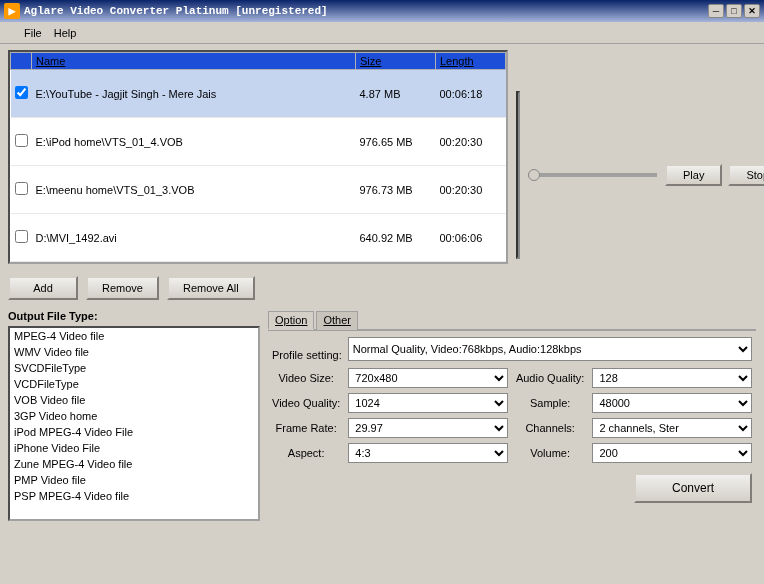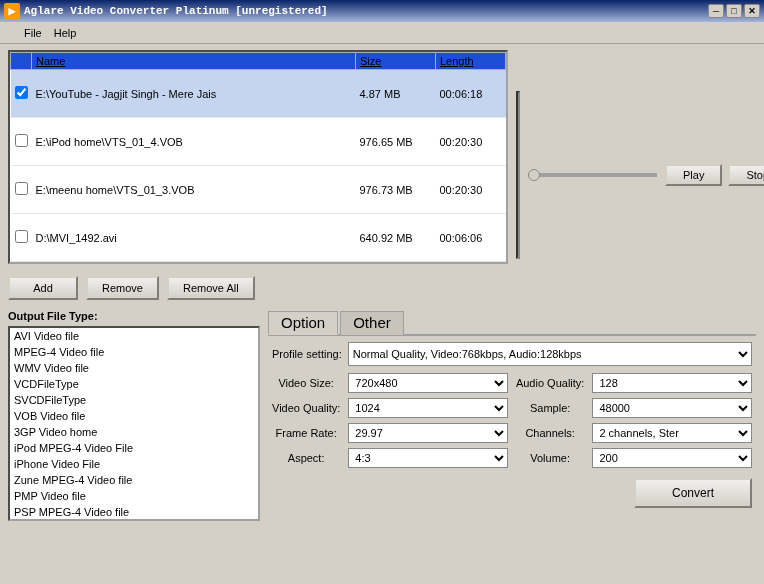--- a/index.html
+++ b/index.html
@@ -207,29 +207,30 @@
     
     .options-panel {
       flex: 1;
     }
     .tab-bar {
       display: flex;
       border-bottom: 2px solid #a0a0a0;
       margin-bottom: 6px;
     }
     .tab {
-      padding: 2px 12px;
+      padding: 2px 6px;
       border: 1px solid #a0a0a0;
       border-bottom: none;
       background: #c8c4bc;
       cursor: pointer;
-      font-size: 15px;
+      font-size: 11px;
       margin-right: 2px;
       position: relative;
       top: 1px;
+      text-decoration: underline;
     }
     .tab.active {
       background: #d4d0c8;
       border-bottom: 2px solid #d4d0c8;
       z-index: 1;
     }
 
     .options-grid {
       display: grid;
       grid-template-columns: auto 1fr auto 1fr;
@@ -245,21 +246,21 @@
     .opt-select {
       font-size: 11px;
       height: 20px;
       background: white;
       border: 1px solid #888;
       padding: 0 2px;
       width: 100%;
     }
     .profile-row {
       display: flex;
-      align-items: center;
+      align-items: flex-end;
       gap: 6px;
       margin-bottom: 5px;
       padding: 0 4px;
     }
     .profile-label { font-size: 11px; white-space: nowrap; }
     .profile-select {
       flex: 1;
       font-size: 11px;
       height: 24px;
       border: 1px solid #888;
@@ -375,25 +376,24 @@
       </div>
     </div>
   </div>
 
   <div class="bottom-section">
 
     <div class="output-panel">
       <div class="output-label">Output File Type:</div>
       <div class="output-list-container">
         <div id="output-list-items">
-            <div class="output-list-item">AVI Video file</div>
             <div class="output-list-item">MPEG-4 Video file</div>
             <div class="output-list-item">WMV Video file</div>
+            <div class="output-list-item">SVCDFileType</div>
             <div class="output-list-item">VCDFileType</div>
-            <div class="output-list-item">SVCDFileType</div>
             <div class="output-list-item">VOB Video file</div>
             <div class="output-list-item">3GP Video home</div>
             <div class="output-list-item">iPod MPEG-4 Video File</div>
             <div class="output-list-item">iPhone Video File</div>
             <div class="output-list-item">Zune MPEG-4 Video file</div>
             <div class="output-list-item">PMP Video file</div>
             <div class="output-list-item">PSP MPEG-4 Video file</div>
           </div>
       </div>
     </div>

